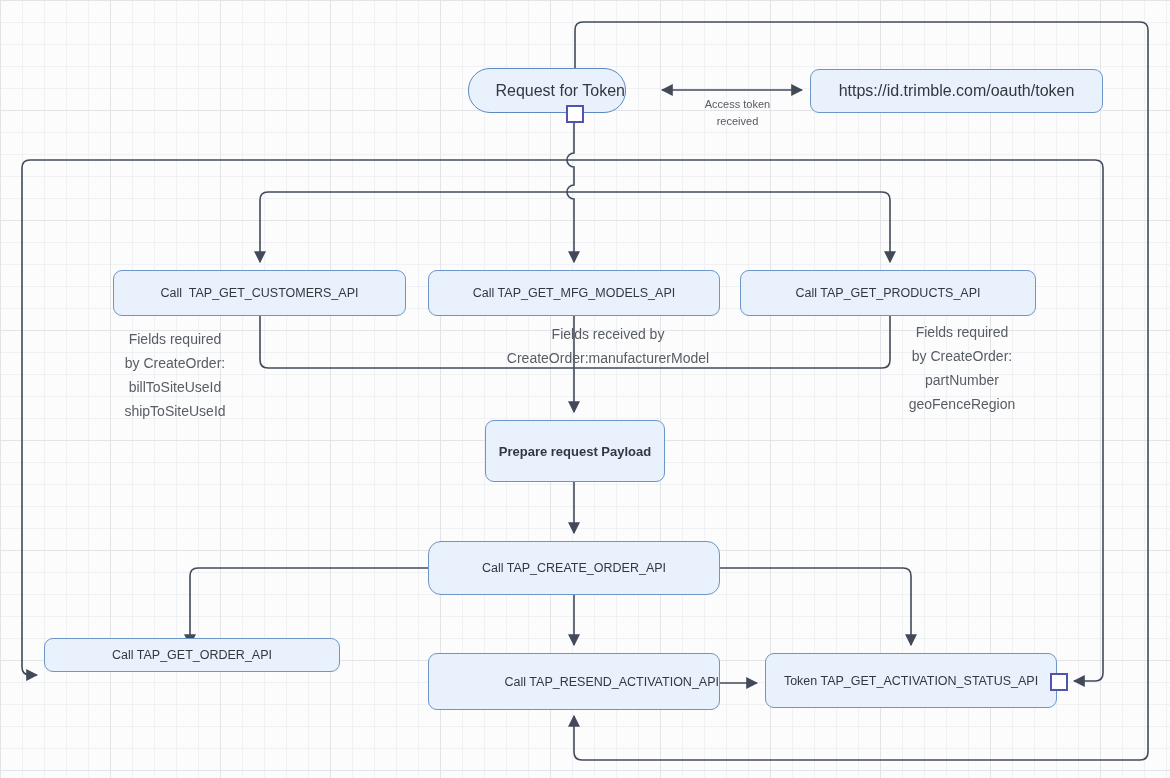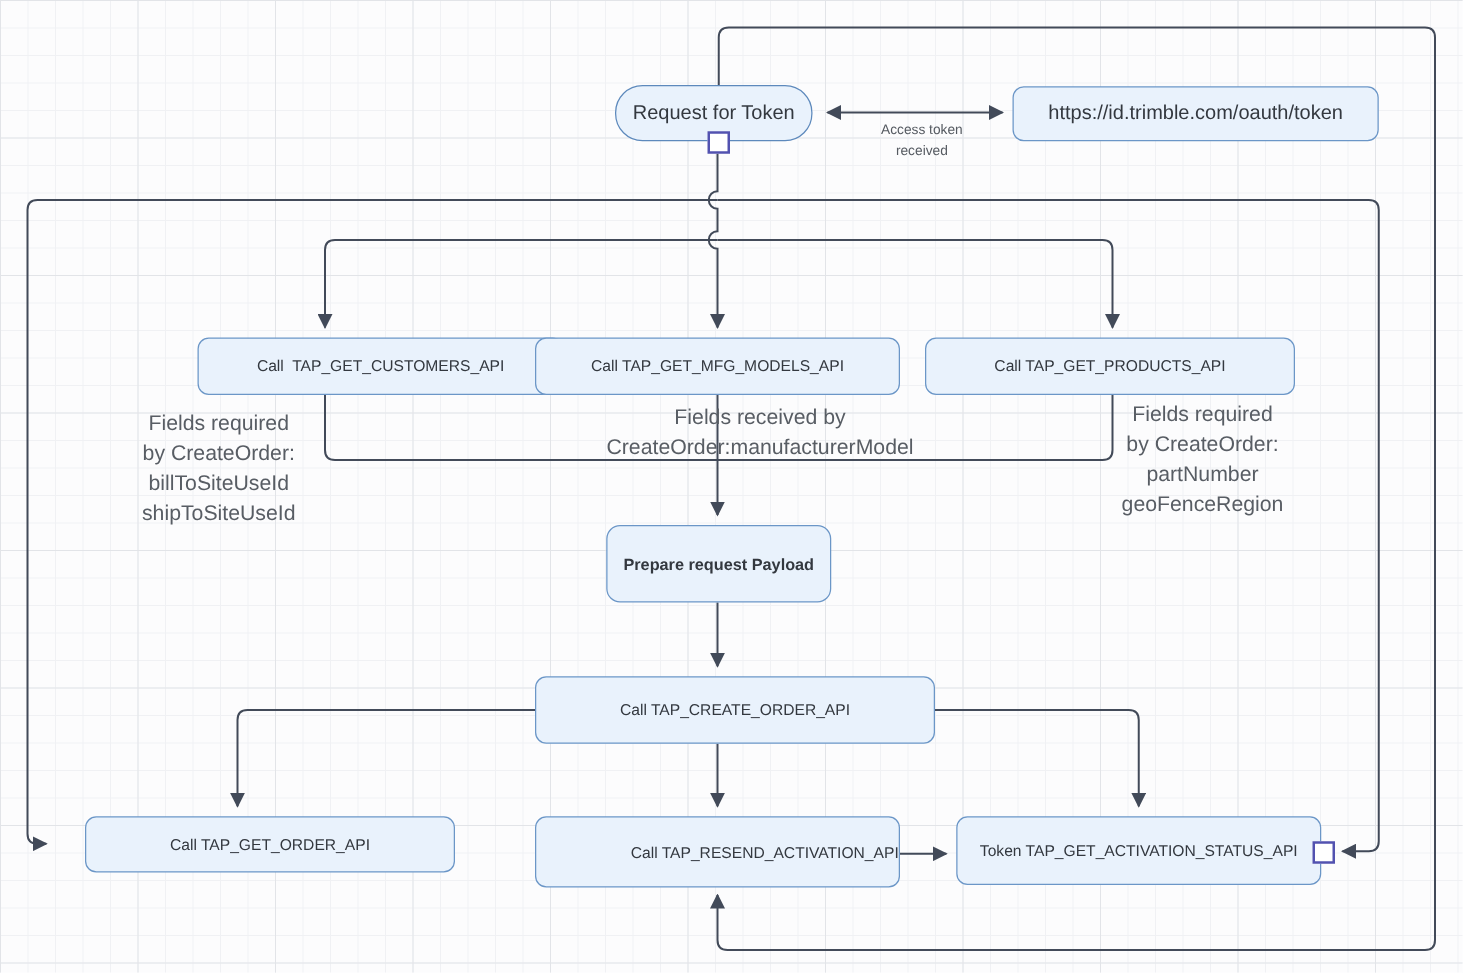--- a/index.html
+++ b/index.html
@@ -26,21 +26,21 @@
     box-sizing:border-box;
     color:#33383f;
   }
   .node-label{white-space:pre;text-align:center;}
   .stadium{border-radius:22px;border-color:#5d89bc;}
   .apibox{font-size:12.5px;}
   .bigtext{font-size:16px;}
   .boldtext{font-weight:bold;font-size:13px;}
   .annotation{
     position:absolute;z-index:2;
-    color:#585d64;font-size:17px;line-height:24px;
+    color:#585d64;font-size:14px;line-height:24px;
     text-align:center;
   }
   .edge-label{
     position:absolute;z-index:2;
     color:#555a61;font-size:11px;line-height:17px;
     text-align:center;
   }
   .handle{
     position:absolute;z-index:3;
     width:14px;height:14px;
@@ -87,49 +87,49 @@
       <path d="M 574 595 V 645" marker-end="url(#arr)"></path>
 
       <path d="M 428 568 H 198 Q 190 568 190 576 V 645" marker-end="url(#arr)"></path>
 
       <path d="M 720 568 H 903 Q 911 568 911 576 V 645" marker-end="url(#arr)"></path>
 
       <path d="M 720 683 H 757" marker-end="url(#arr)"></path>
     </g>
   </svg>
 
-  <div class="node stadium bigtext" style="left:492px;top:68px;width:158px;height:45px;">
+  <div class="node stadium bigtext" style="left:468px;top:68px;width:158px;height:45px;justify-content:flex-end;">
     <span class="node-label">Request for Token</span>
   </div>
 
   <div class="node bigtext" style="left:810px;top:69px;width:293px;height:44px;border-color:#55」84ba;align-items:center;">
     <span class="node-label">https://id.trimble.com/oauth/token</span>
   </div>
 
-  <div class="node apibox" style="left:113px;top:270px;width:293px;height:46px;margin-left:45px;">
+  <div class="node apibox" style="left:113px;top:270px;width:293px;height:46px;">
     <span class="node-label">Call  TAP_GET_CUSTOMERS_API</span>
   </div>
 
   <div class="node apibox" style="left:428px;top:270px;width:292px;height:46px;">
     <span class="node-label">Call TAP_GET_MFG_MODELS_API</span>
   </div>
 
   <div class="node apibox" style="left:740px;top:270px;width:296px;height:46px;">
     <span class="node-label">Call TAP_GET_PRODUCTS_API</span>
   </div>
 
-  <div class="node boldtext" style="left:485px;top:420px;width:180px;height:62px;border-radius:11px;">
+  <div class="node boldtext" style="left:485px;top:420px;width:180px;height:62px;">
     <span class="node-label">Prepare request Payload</span>
   </div>
 
-  <div class="node apibox" style="left:428px;top:541px;width:320px;height:54px;">
+  <div class="node apibox" style="left:428px;top:541px;width:292px;height:54px;border-radius:13px;">
     <span class="node-label">Call TAP_CREATE_ORDER_API</span>
   </div>
 
-  <div class="node apibox" style="left:44px;top:653px;width:296px;height:45px;margin-left:24px;">
+  <div class="node apibox" style="left:44px;top:638px;width:296px;height:34px;">
     <span class="node-label">Call TAP_GET_ORDER_API</span>
   </div>
 
   <div class="node apibox" style="left:428px;top:653px;width:292px;height:57px;justify-content:flex-end;">
     <span class="node-label">Call TAP_RESEND_ACTIVATION_API</span>
   </div>
 
   <div class="node apibox" style="left:765px;top:653px;width:292px;height:55px;">
     <span class="node-label">Token TAP_GET_ACTIVATION_STATUS_API</span>
   </div>

